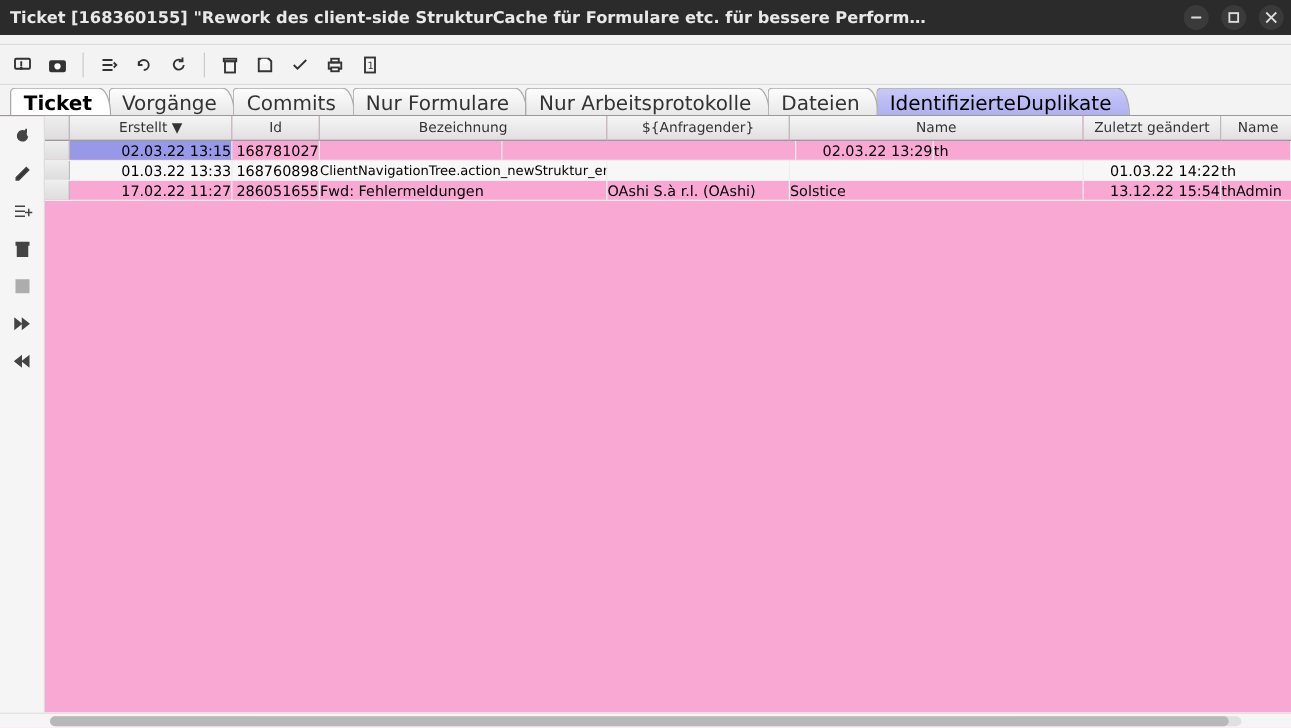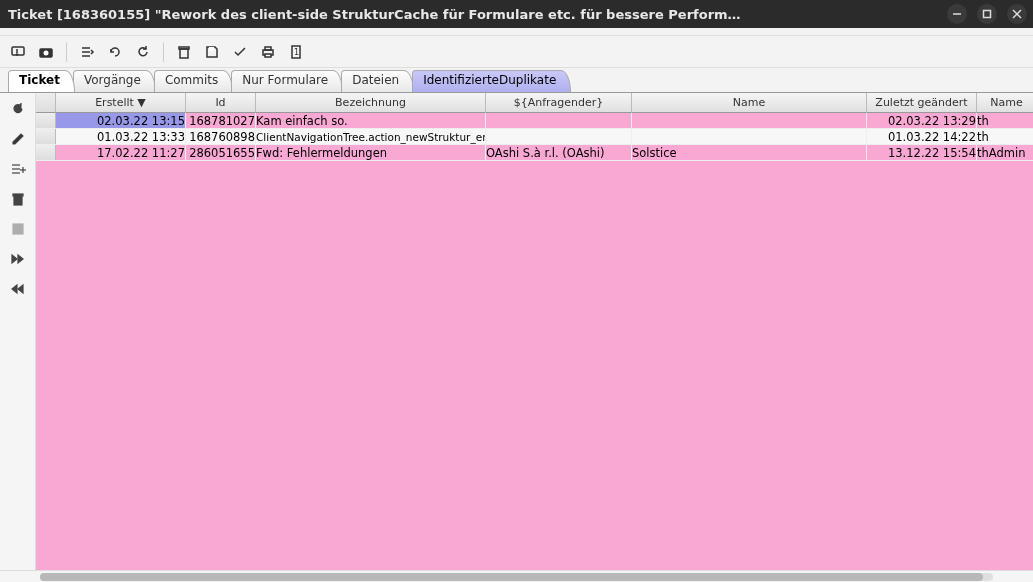--- a/index.html
+++ b/index.html
@@ -14,21 +14,21 @@
   
   
   .menubar { height: 8px; background: #f3f3f3; border-bottom: 1px solid #ddd; }
   .toolbar { height: 32px; background: #f3f3f3; display:flex; align-items:center; padding: 0 6px; gap:4px; border-bottom:1px solid #ddd; }
   .tbtn { width:24px; height:24px; display:flex; align-items:center; justify-content:center; border-radius:3px; }
   .tbtn svg { stroke:#333; fill:none; stroke-width:1.5; }
   .tbtn.sep { width:1px; background:#ccc; height:20px; margin:0 4px; }
   
   
   .tabs { height: 24px; background: #f3f3f3; display:flex; align-items:flex-end; padding-left:8px; gap:0px; }
-  .tab { position:relative; height: 22px; padding: 2px 14px 0 10px; background: linear-gradient(#fdfdfd,#e8e8e8); border:1px solid #aaa; border-bottom:none; border-top-left-radius:4px; border-top-right-radius:10px 22px; margin-right:-2px; font-size:12px; display:flex; color:#333;}
+  .tab { position:relative; height: 22px; padding: 2px 14px 0 10px; background: linear-gradient(#fdfdfd,#e8e8e8); border:1px solid #aaa; border-bottom:none; border-top-left-radius:4px; border-top-right-radius:10px 22px; margin-right:-2px; font-size:16px; display:flex; align-items:center; color:#333;}
   .tab.front { font-weight:bold; background:#fff; z-index:2; color:#000;}
   .tab.active { background: linear-gradient(#c8c8f8,#b0b0f0); z-index:3; color:#000;}
   
   
   .main { display:flex; height: calc(582px - 28px - 8px - 32px - 24px - 12px); border-top:1px solid #999; background:#f9a8d4;}
   .sidetools { width: 36px; background:#f5f5f5; border-right:1px solid #ddd; display:flex; flex-direction:column; align-items:center; padding-top:6px; gap:10px;}
   .sidetools .sbtn { width:20px; height:20px; display:flex; align-items:center; justify-content:center; }
   .sidetools svg { stroke:#444; fill:#444; stroke-width:1.2; }
   
   .grid { flex:1; overflow:auto; position:relative; }
@@ -159,20 +159,23 @@
   <div class="tab">
       <span>Vorgänge</span>
     </div>
   <div class="tab">
       <span>Commits</span>
     </div>
   <div class="tab">
       <span>Nur Formulare</span>
     </div>
   <div class="tab">
+      <span>Nur Arbeitsprotokolle</span>
+    </div>
+  <div class="tab">
       <span>Dateien</span>
     </div>
   <div class="tab active">
       <span>IdentifizierteDuplikate</span>
     </div>
 </div>
 
 <div class="main">
   <div class="sidetools">
     <div class="sbtn">
@@ -229,21 +232,20 @@
       <div class="gh col-anf">${Anfragender}</div>
       <div class="gh col-name1">Name</div>
       <div class="gh col-geandert">Zuletzt geändert</div>
       <div class="gh col-name2">Name</div>
     </div>
     <div class="gridbody" id="gridbody">
         <div class="row">
           <div class="rh"></div>
           <div class="cell col-erstellt num sel">02.03.22 13:15</div>
           <div class="cell col-id num">168781027</div>
-          <div class="cell col-bez">Kam einfach so.</div>
           <div class="cell col-anf"></div>
           <div class="cell col-name1"></div>
           <div class="cell col-geandert num">02.03.22 13:29</div>
           <div class="cell col-name2">th</div>
         </div>
         <div class="row even">
           <div class="rh"></div>
           <div class="cell col-erstellt num">01.03.22 13:33</div>
           <div class="cell col-id num">168760898</div>
           <div class="cell col-bez small">ClientNavigationTree.action_newStruktur_enab…</div>

